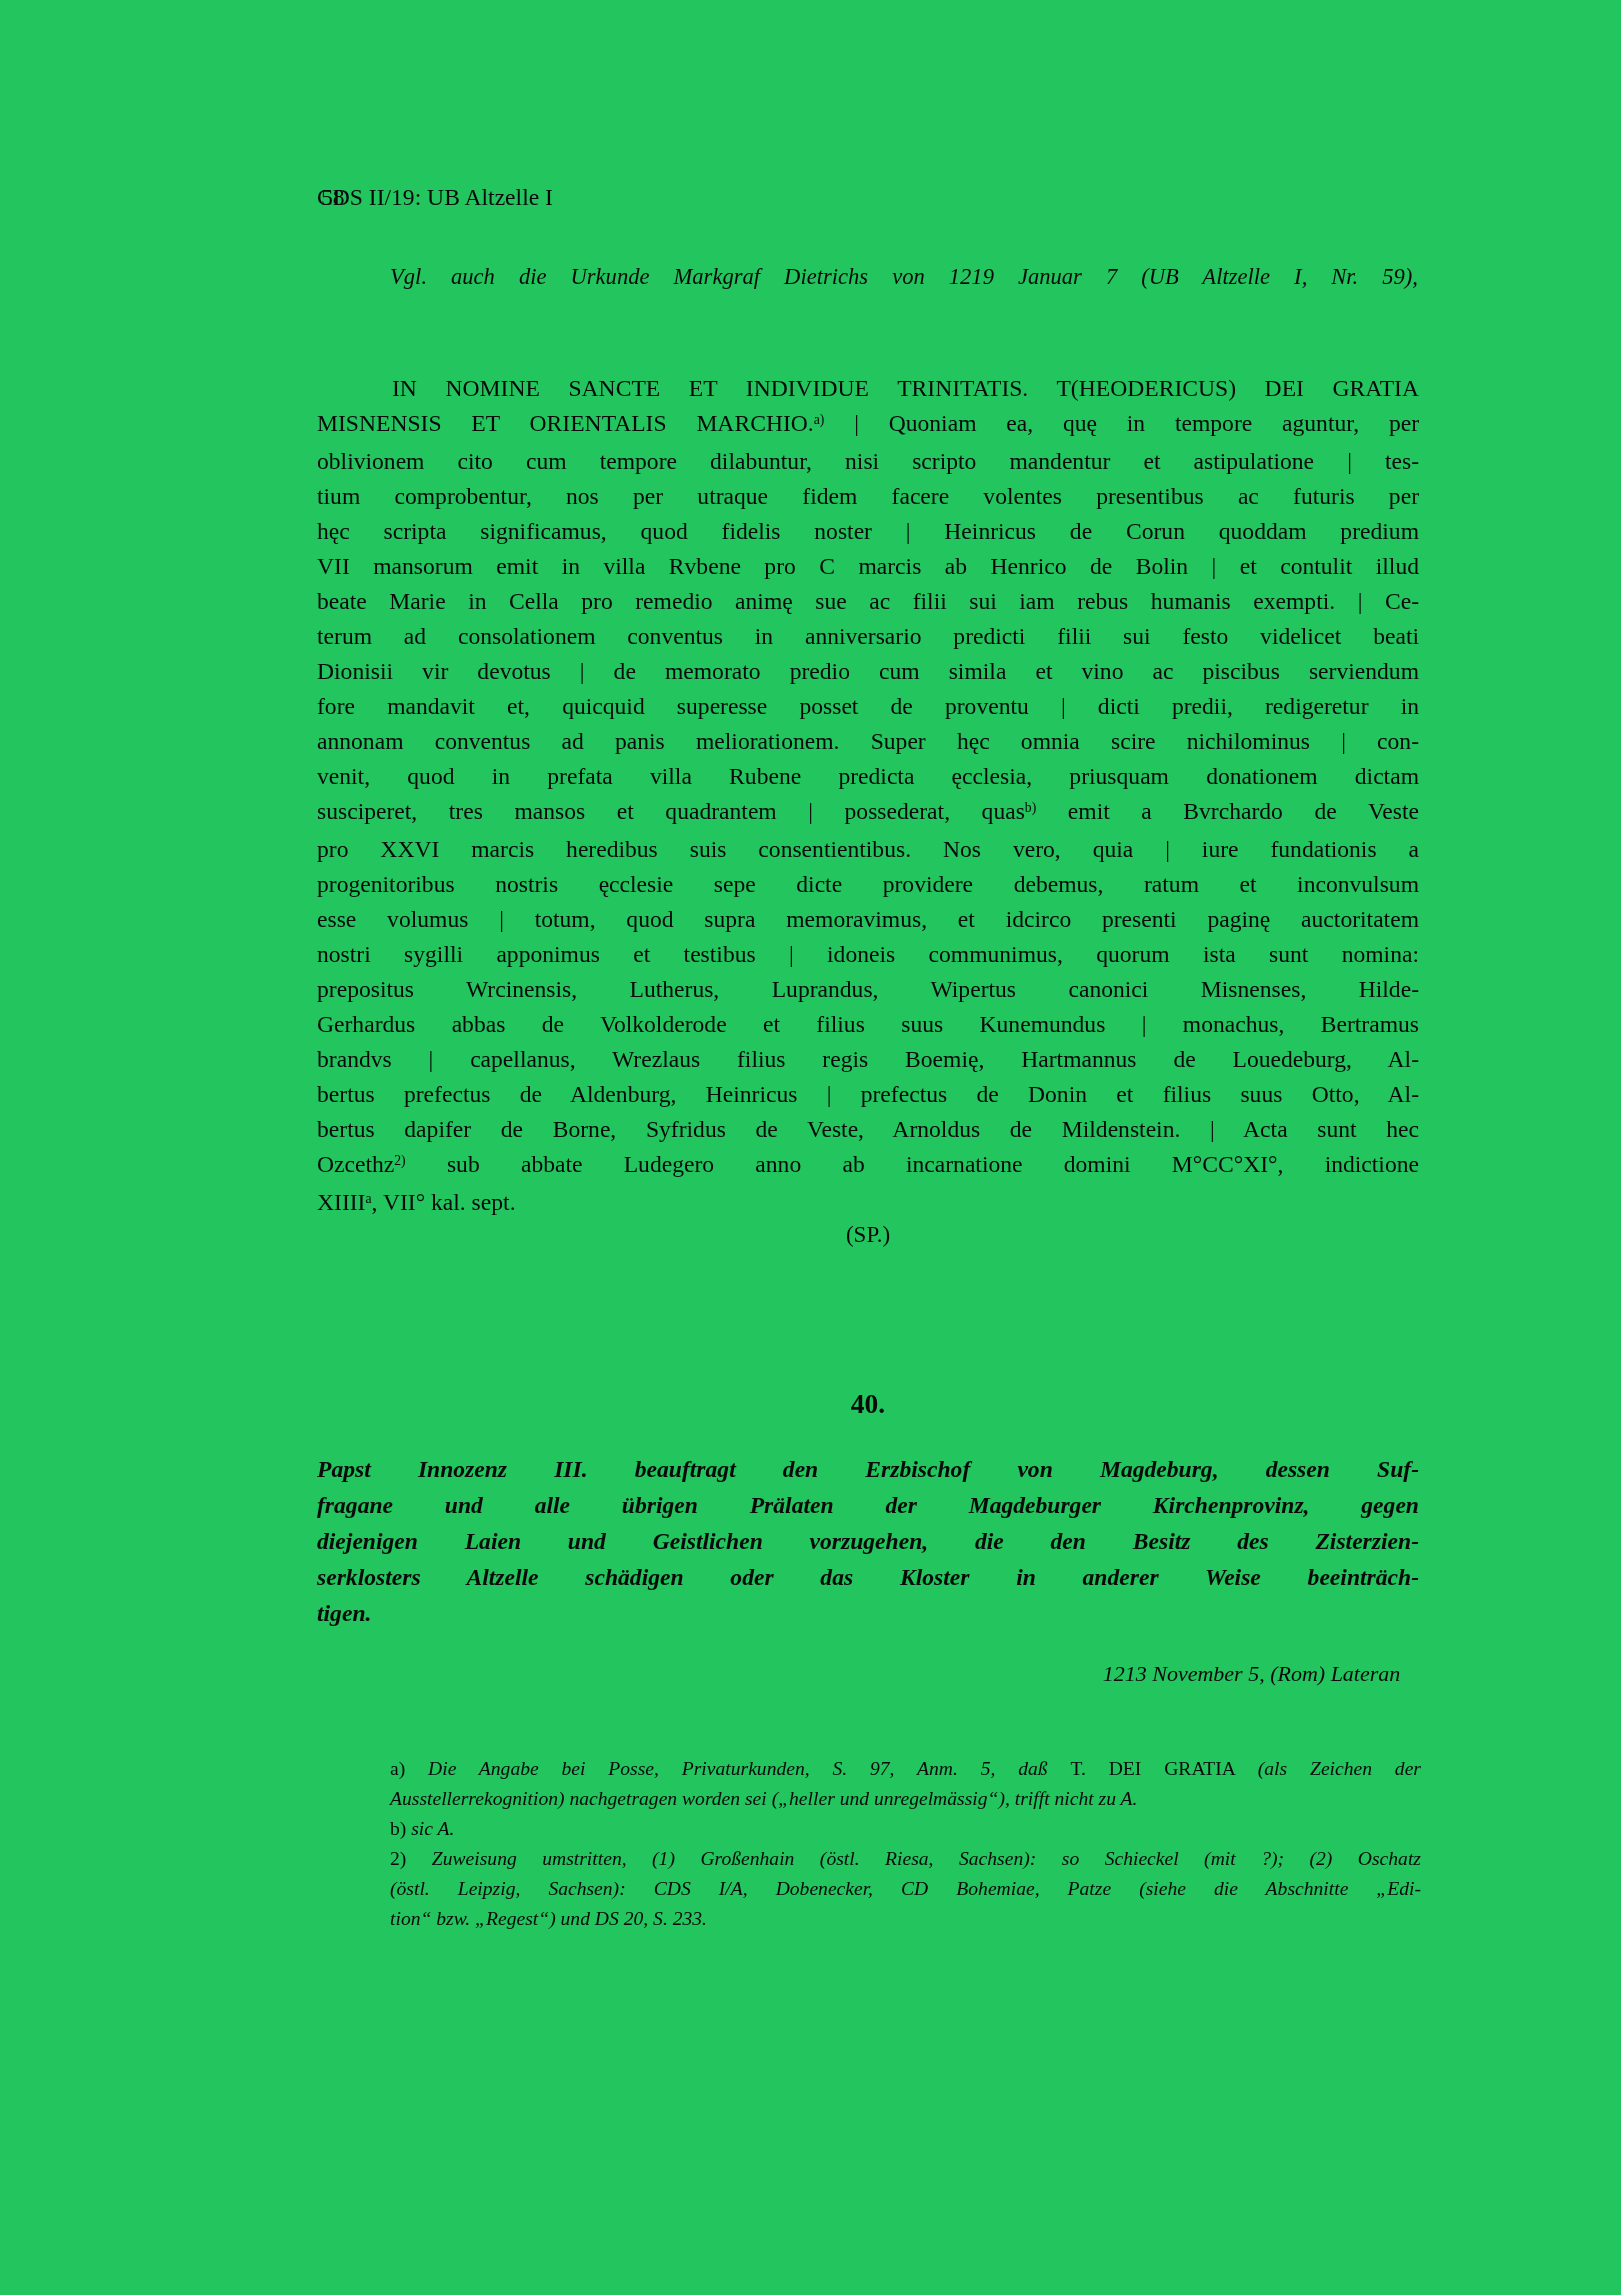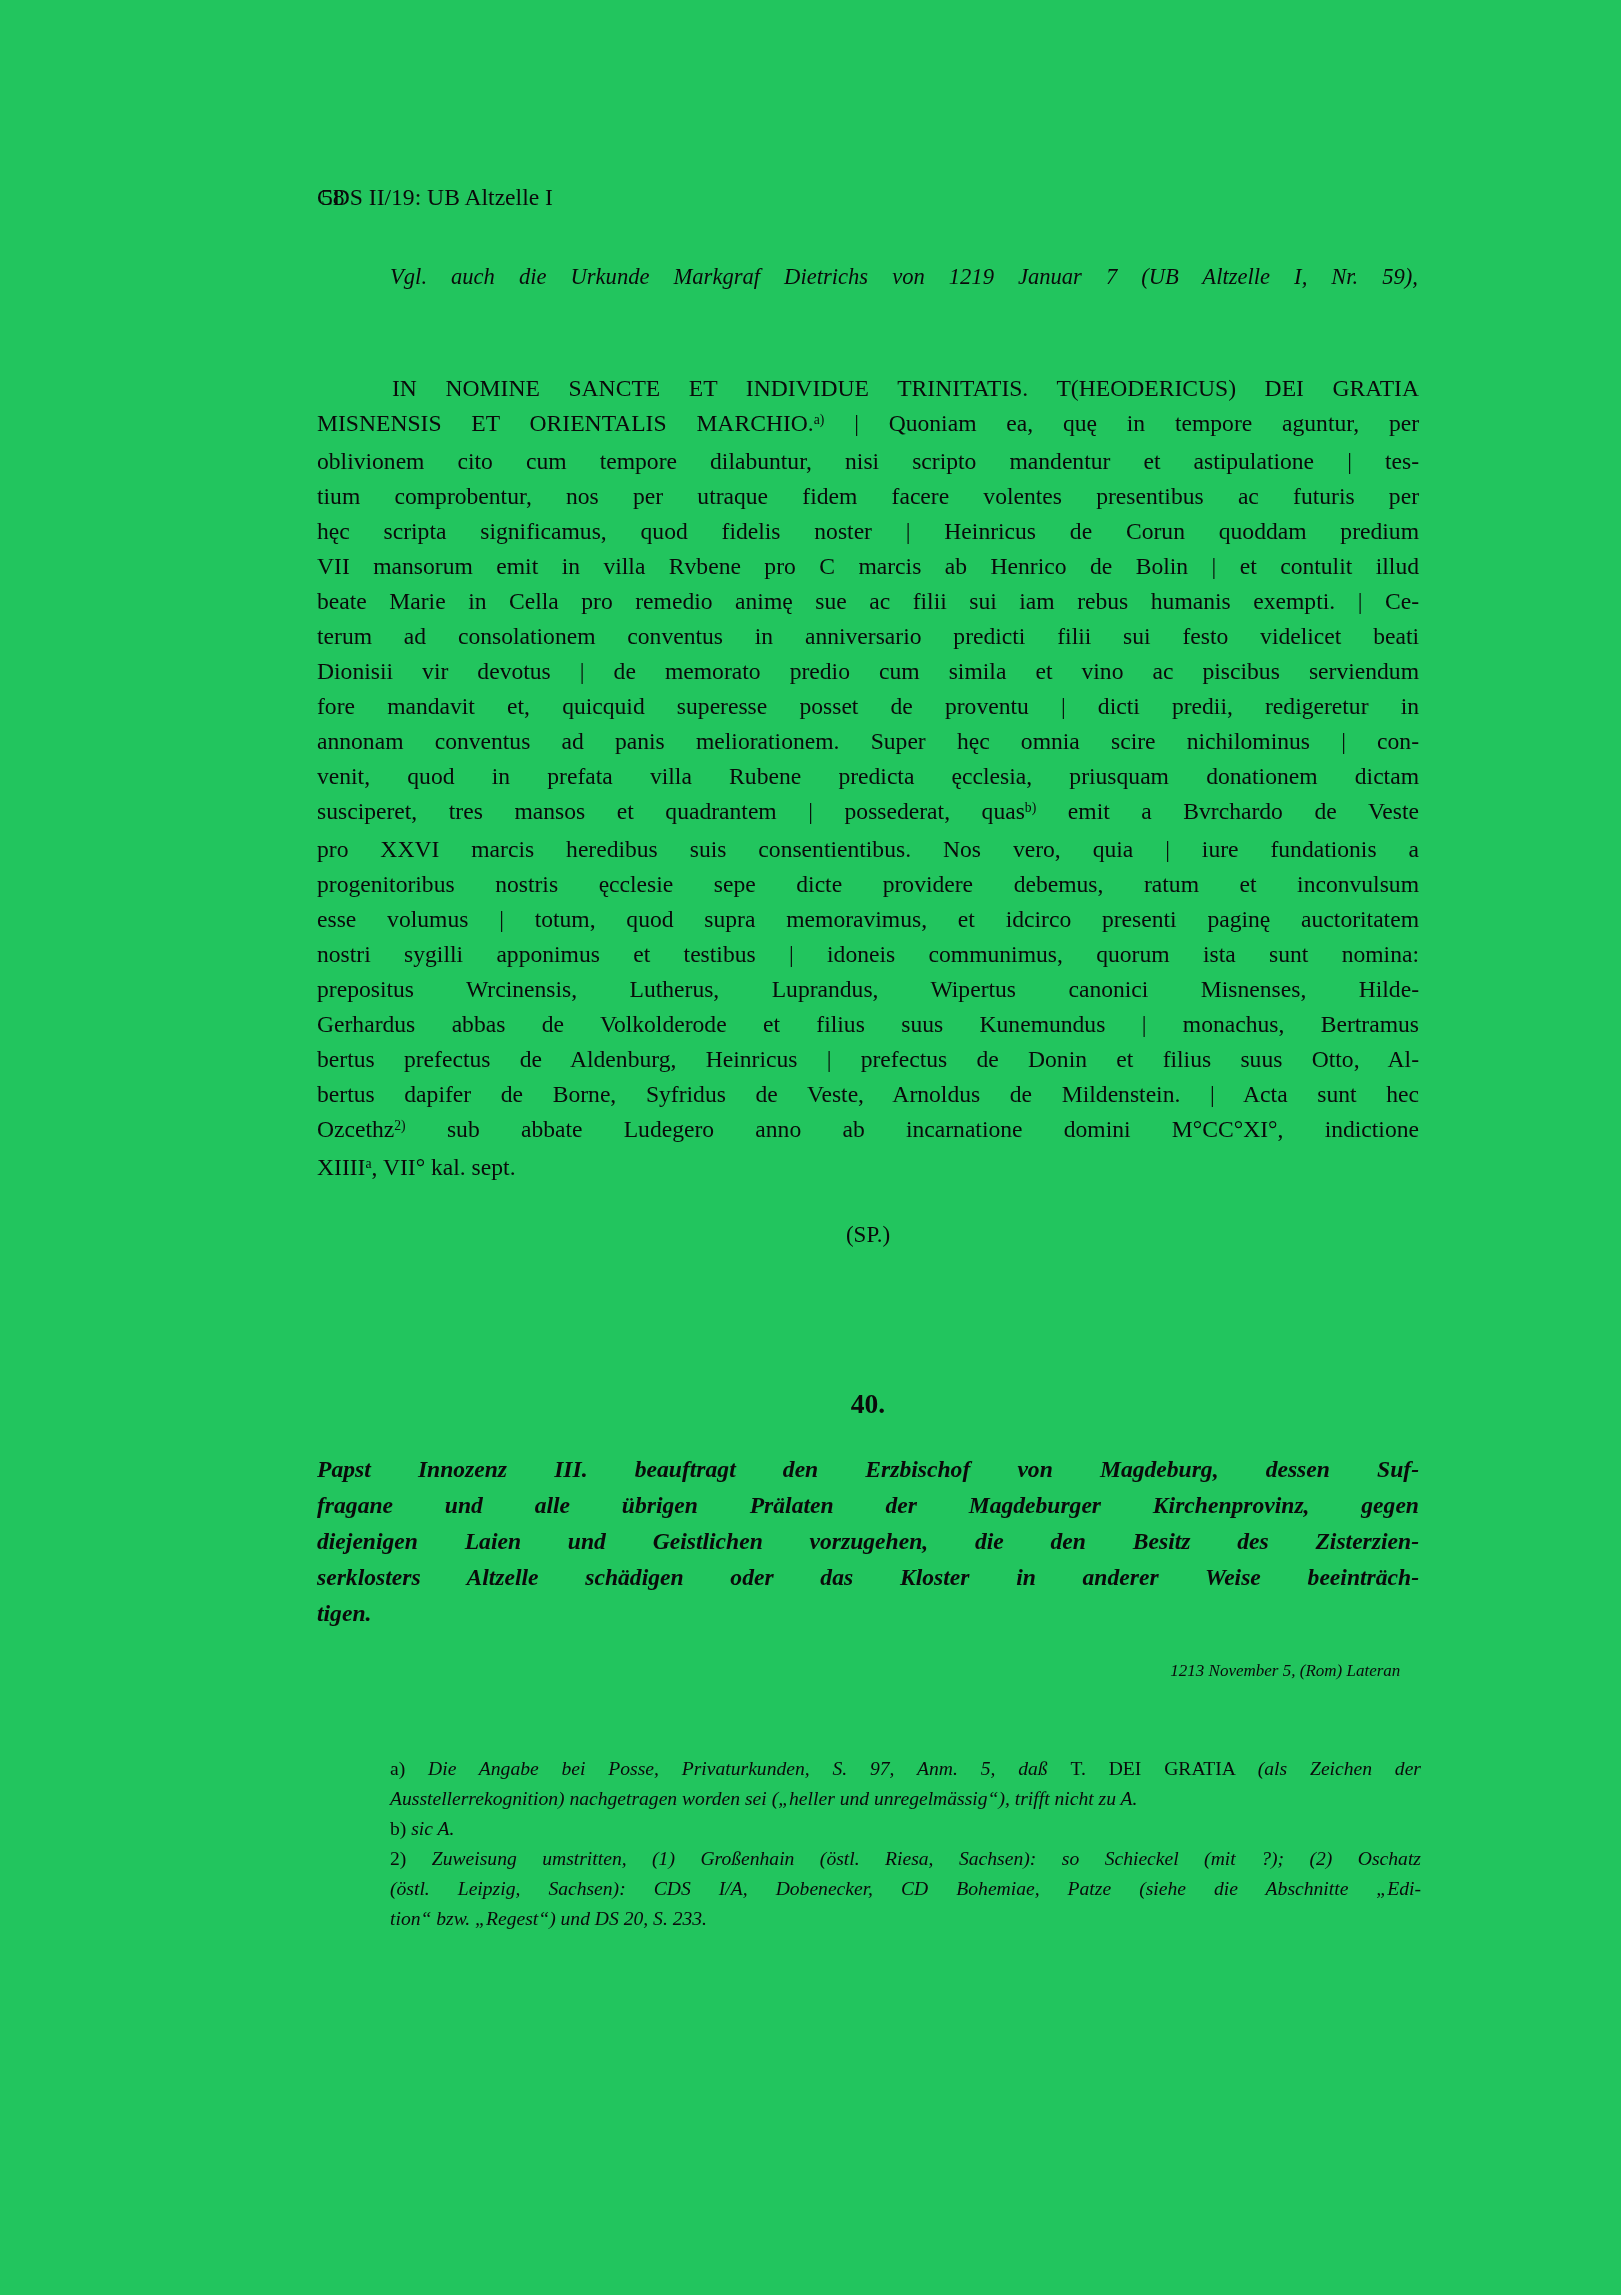--- a/index.html
+++ b/index.html
@@ -26,21 +26,21 @@
   #editorial-note{left:390px;width:1028px;top:260px;font-size:22.6px;line-height:33px;font-style:italic;}
 
   #charter-text{top:371px;font-size:23.6px;line-height:35px;}
 
   #seal-mark{top:1222px;text-align:center;font-size:23px;font-family:Liberation Serif, serif;}
 
   #charter-number{top:1388px;text-align:center;font-size:27.5px;font-weight:bold;}
 
   #charter-summary{top:1451px;font-size:23.6px;line-height:36px;font-weight:bold;font-style:italic;}
 
-  #date-place{top:1661px;font-size:17px;font-style:italic;text-align:right;padding-right:18.7px;box-sizing:border-box;}
+  #date-place{top:1661px;font-size:22px;font-style:italic;text-align:right;padding-right:18.7px;box-sizing:border-box;}
 
   #footnotes{left:390px;width:1031px;top:1754px;font-size:19.6px;line-height:30px;font-style:italic;}
 </style>
 </head>
 <body>
 
 <div class="page">
 
   <div class="col" id="running-head">
     <span id="page-number">58</span>
@@ -64,20 +64,21 @@
       <div class="line j">fore mandavit et, quicquid superesse posset de proventu | dicti predii, redigeretur in</div>
       <div class="line j">annonam conventus ad panis meliorationem. Super hęc omnia scire nichilominus | con-</div>
       <div class="line j">venit, quod in prefata villa Rubene predicta ęcclesia, priusquam donationem dictam</div>
       <div class="line j">susciperet, tres mansos et quadrantem | possederat, quas<span class="s-sup">b)</span> emit a Bvrchardo de Veste</div>
       <div class="line j">pro XXVI marcis heredibus suis consentientibus. Nos vero, quia | iure fundationis a</div>
       <div class="line j">progenitoribus nostris ęcclesie sepe dicte providere debemus, ratum et inconvulsum</div>
       <div class="line j">esse volumus | totum, quod supra memoravimus, et idcirco presenti paginę auctoritatem</div>
       <div class="line j">nostri sygilli apponimus et testibus | idoneis communimus, quorum ista sunt nomina:</div>
       <div class="line j">prepositus Wrcinensis, Lutherus, Luprandus, Wipertus canonici Misnenses, Hilde-</div>
       <div class="line j">Gerhardus abbas de Volkolderode et filius suus Kunemundus | monachus, Bertramus</div>
+      <div class="line j">brandvs | capellanus, Wrezlaus filius regis Boemię, Hartmannus de Louedeburg, Al-</div>
       <div class="line j">bertus prefectus de Aldenburg, Heinricus | prefectus de Donin et filius suus Otto, Al-</div>
       <div class="line j">bertus dapifer de Borne, Syfridus de Veste, Arnoldus de Mildenstein. | Acta sunt hec</div>
       <div class="line j">Ozcethz<span class="s-sup">2)</span> sub abbate Ludegero anno ab incarnatione domini M°CC°XI°, indictione</div>
       <div class="line">XIIII<span class="s-sup">a</span>, VII° kal. sept.</div>
     </div>
 
   <div class="col" id="seal-mark">(SP.)</div>
 
   <div class="col" id="charter-number">40.</div>
 

